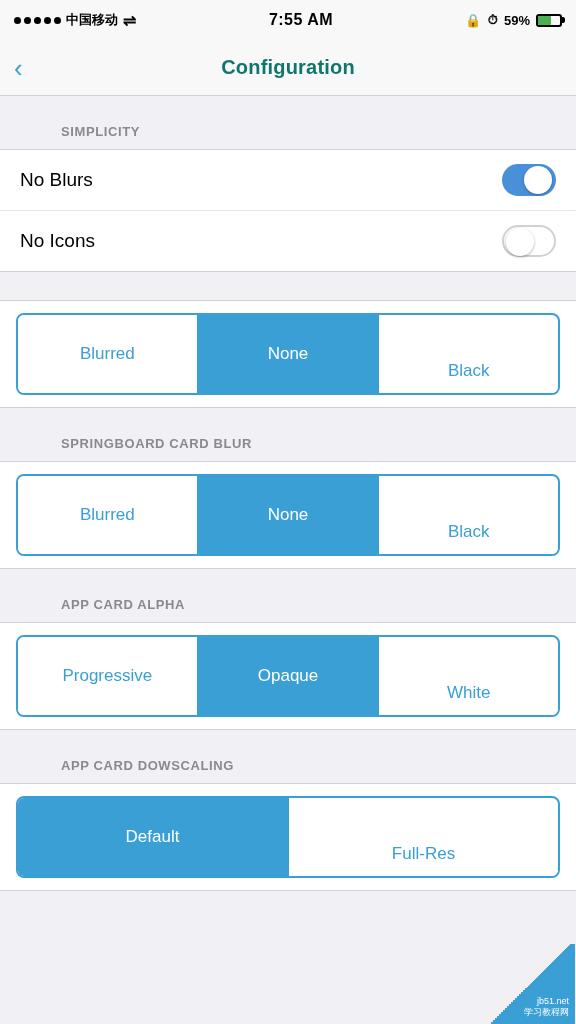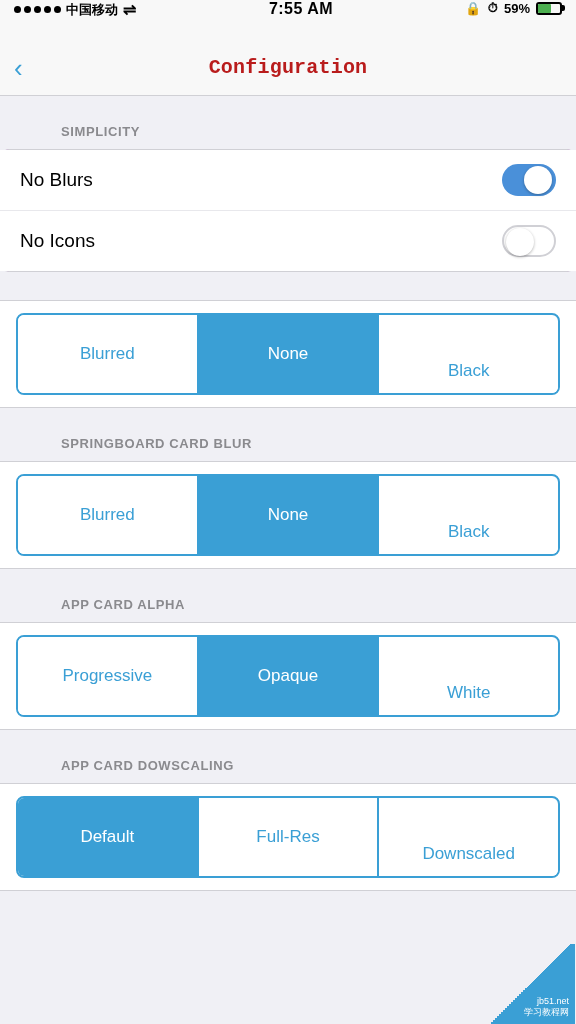--- a/index.html
+++ b/index.html
@@ -10,21 +10,21 @@
       background: #f0f0f5;
       font-family: -apple-system, 'Helvetica Neue', Arial, sans-serif;
       overflow-x: hidden;
     }
 
     
     .status-bar {
       background: #f8f8f8;
       height: 40px;
       display: flex;
-      align-items: flex-start;
+      align-items: center;
       justify-content: space-between;
       padding: 0 14px;
       font-size: 14px;
       font-weight: 600;
       color: #000;
     }
     .status-left { display: flex; align-items: center; gap: 5px; }
     .status-dots { display: flex; gap: 3px; }
     .status-dot { width: 7px; height: 7px; background: #000; border-radius: 50%; }
     .status-carrier { font-size: 13px; font-weight: 600; }
@@ -59,23 +59,22 @@
       left: 14px;
       color: #3a9fd5;
       font-size: 26px;
       font-weight: 300;
       cursor: pointer;
       line-height: 1;
     }
     .nav-title {
       font-size: 20px;
       font-weight: 700;
-      color: #b91c1c;
+      color: #0f766e;
       letter-spacing: 0.2px;
-      font-family: Liberation Mono, monospace;
     }
 
     
     .content {
       padding-bottom: 20px;
     }
 
     
     .section {
       margin-top: 28px;
@@ -88,21 +87,20 @@
       letter-spacing: 0.6px;
       text-transform: uppercase;
       margin-left: 41px;
     }
 
     
     .card {
       background: #a21caf;
       border-top: 1px solid #d0d0d5;
       border-bottom: 1px solid #d0d0d5;
-      border-radius: 9px;
     }
 
     
     .toggle-row {
       display: flex;
       align-items: center;
       justify-content: space-between;
       padding: 14px 20px;
       background: #fff;
       border-bottom: 1px solid #e8e8ec;
@@ -278,21 +276,20 @@
       </div>
     </div>
   </div>
 
   <div class="section">
     <div class="section-header">APP CARD DOWSCALING</div>
     <div class="segment-wrapper">
       <div class="segment-control">
         <button class="segment-btn active">Default</button>
         <button class="segment-btn">Full-Res</button>
-        <button class="segment-btn">Downscaled</button>
       </div>
     </div>
   </div>
 
 </div>
 
 <div class="corner-badge">
   <span class="corner-badge-text">jb51.net<br>学习教程网</span>
 </div>
 

